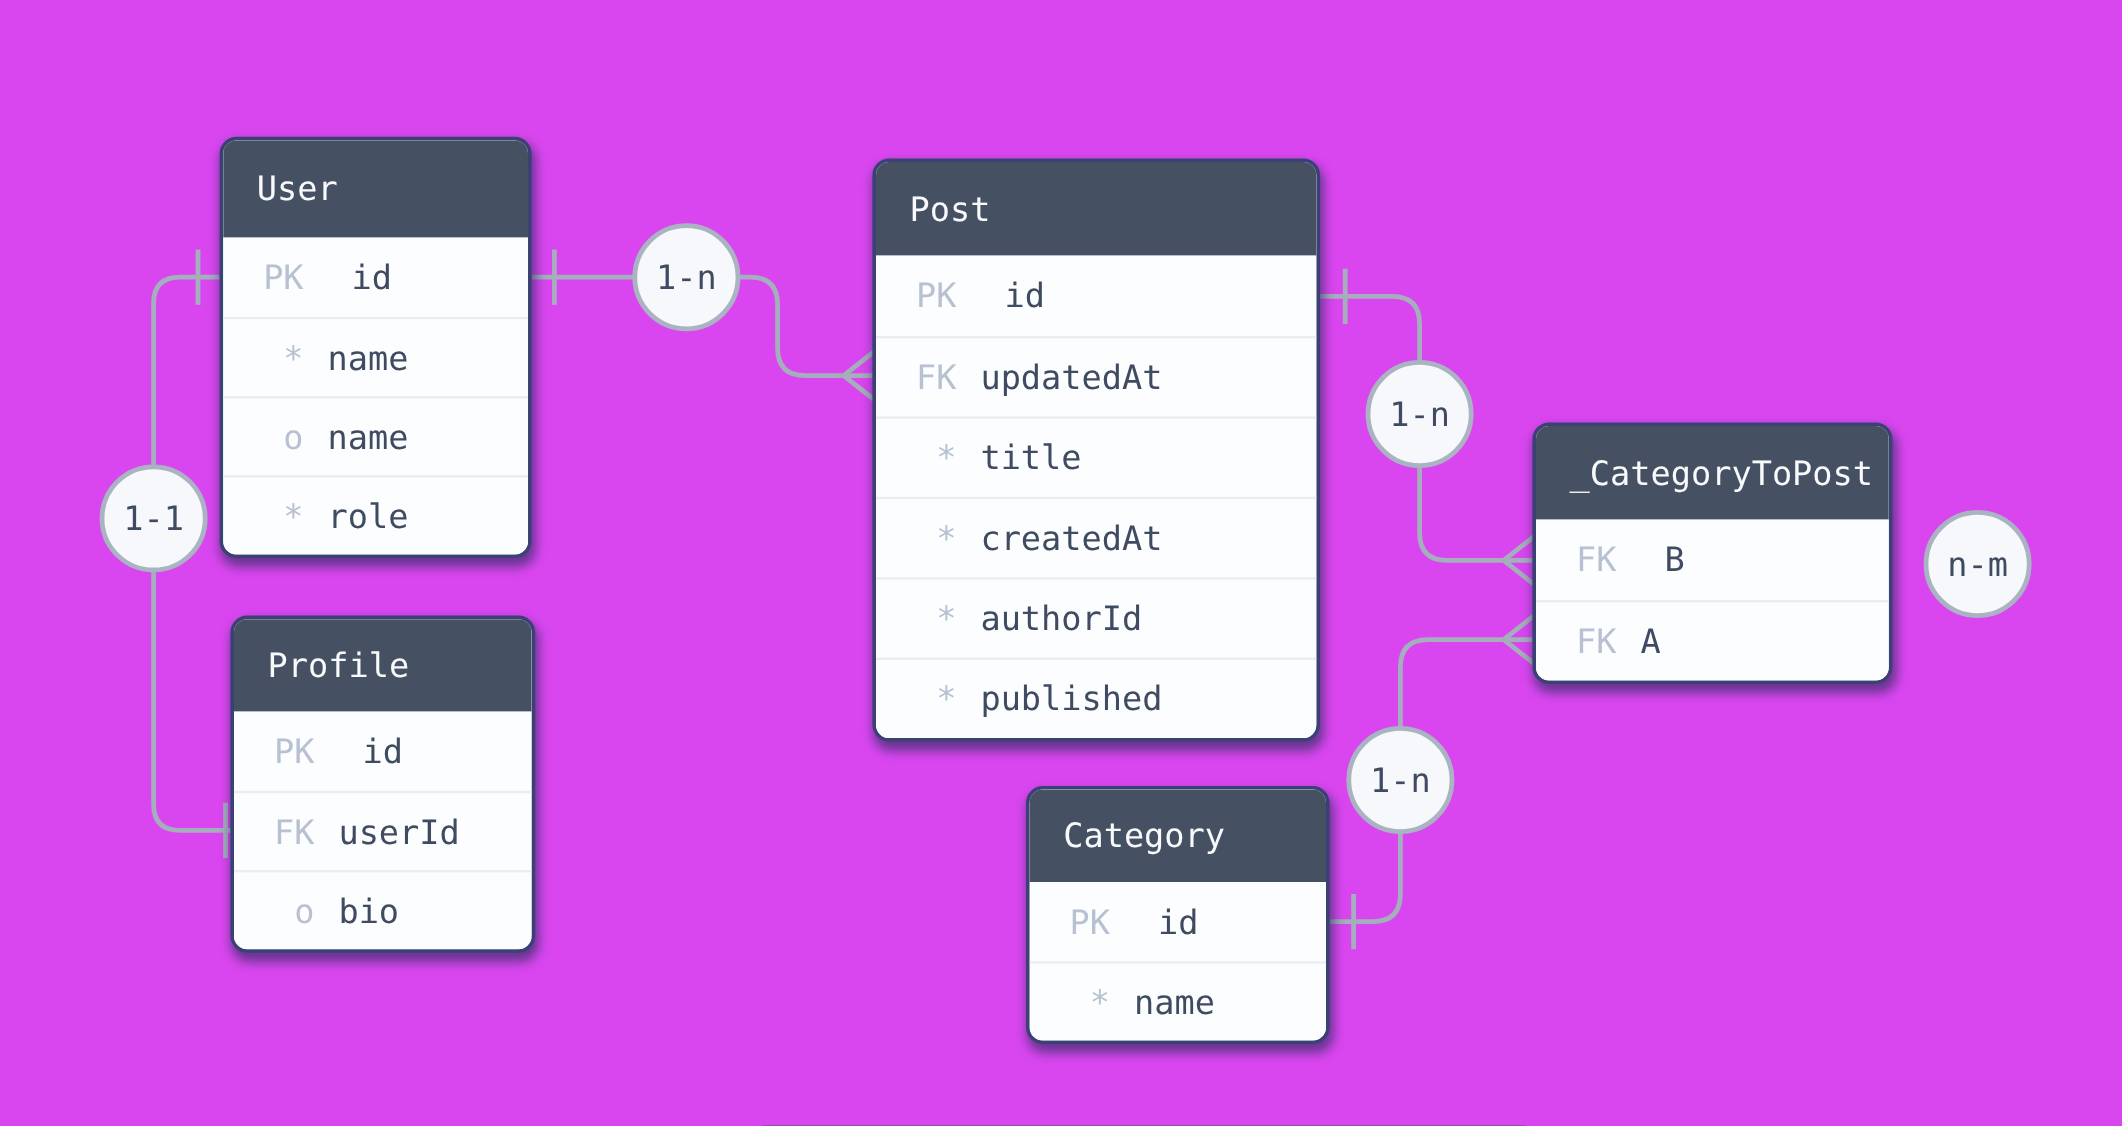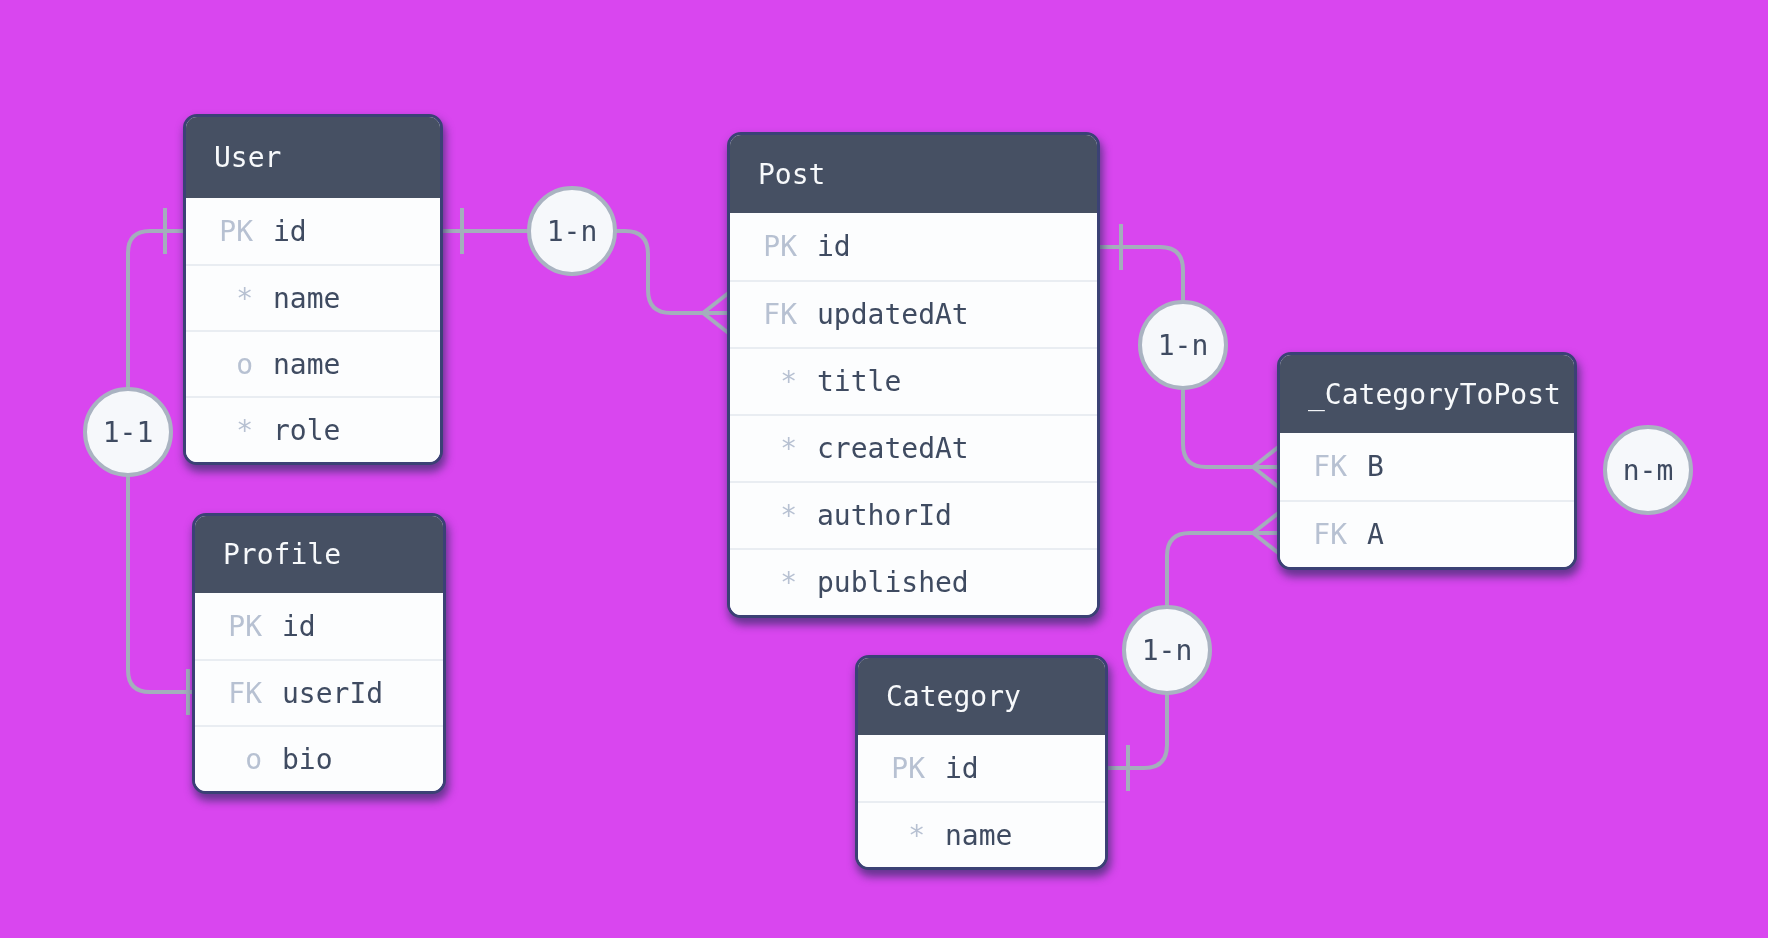--- a/index.html
+++ b/index.html
@@ -14,21 +14,21 @@
     box-shadow:2px 6px 9px 1px rgba(41,45,94,0.65);overflow:hidden;box-sizing:border-box;
   }
   .hdr{
     background:#465063;color:#f7f9fb;font-size:28px;
     display:flex;align-items:center;padding-left:28px;
   }
   .row{
     display:flex;align-items:center;padding-left:28px;font-size:28px;
     border-top:2px solid #e9edf2;box-sizing:border-box;background:#fcfdfe;
   }
-  .hdr + .row{border-top:none;}
+  .hdr + .row{border-top:none;gap:20px;}
   .key{width:39px;text-align:right;color:#b7c1d2;flex:none;}
   .fname{margin-left:20px;color:#3f4b61;}
   .t-user .hdr{height:81px}     .t-user .row{height:66px}
   .t-profile .hdr{height:77px}  .t-profile .row{height:66px}
   .t-post .hdr{height:78px}     .t-post .row{height:67px}
   .t-category .hdr{height:77px} .t-category .row{height:66px}
   .t-ctp .hdr{height:78px}      .t-ctp .row{height:67px}
   .circle{
     position:absolute;width:90px;height:90px;border-radius:50%;
     background:#f6f8fb;border:4px solid #a9b3c1;box-sizing:border-box;

